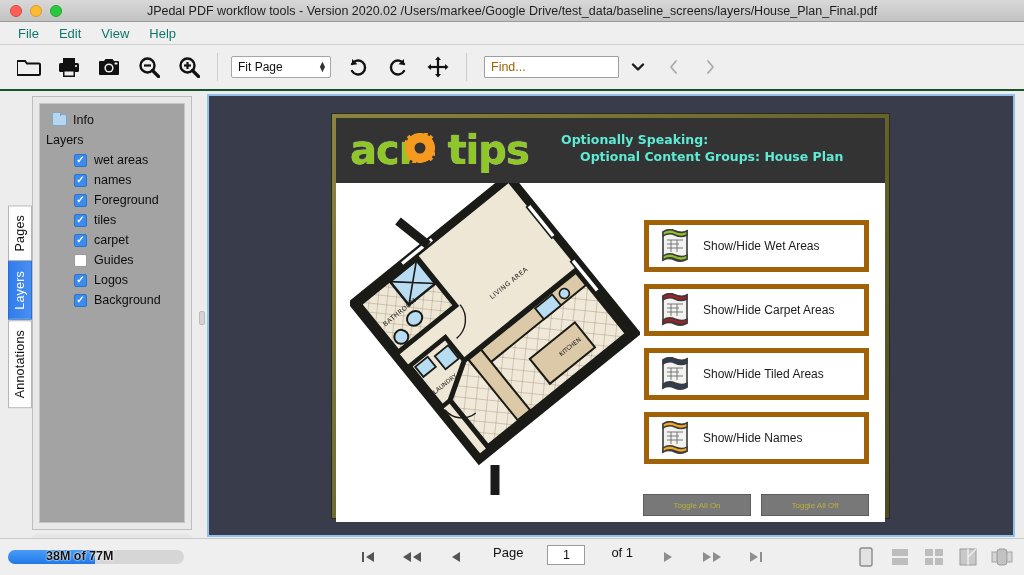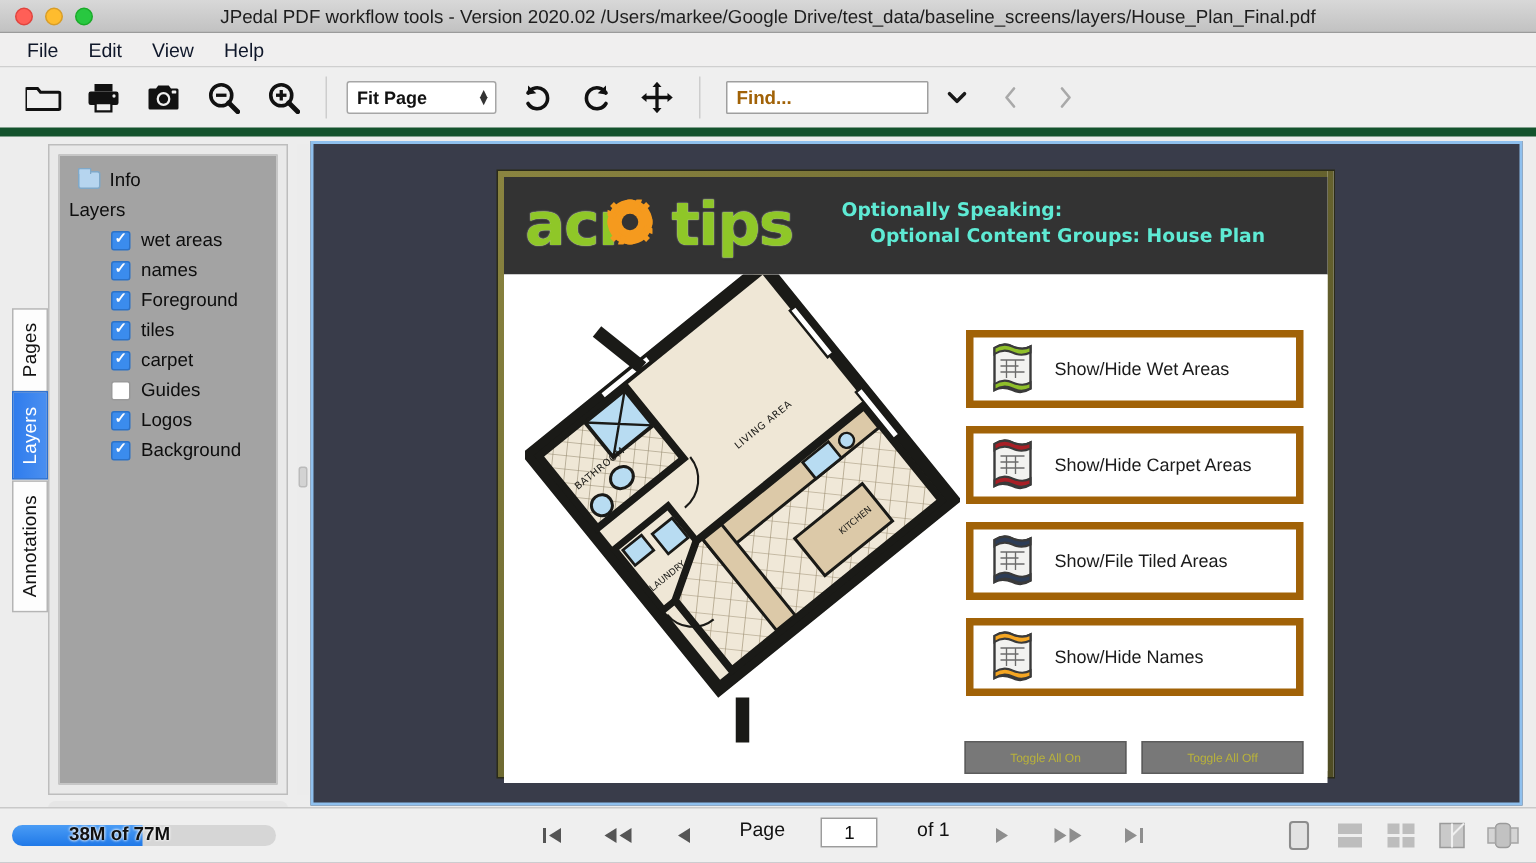--- a/index.html
+++ b/index.html
@@ -29,28 +29,28 @@
     white-space: nowrap; pointer-events: none;
   }
 
   
   .menubar {
     position: absolute; top: 22px; left: 0; width: 1024px; height: 23px;
     background: #f0efef; border-bottom: 1px solid #cfcfcf;
     display: flex; align-items: center; padding-left: 8px;
   }
   .menu-item {
-    font-size: 13px; color: #0f172a; padding: 2px 10px; cursor: default;
+    font-size: 13px; color: #0f766e; padding: 2px 10px; cursor: default;
   }
 
   
   .toolbar {
     position: absolute; top: 45px; left: 0; width: 1024px; height: 46px;
-    background: #efefef; border-bottom: 6px solid #14532d;
-    display: flex; align-items: center; padding-left: 10px; gap: 2px; font-weight: bold;
+    background: #efefef; border-bottom: 2px solid #14532d;
+    display: flex; align-items: center; padding-left: 10px; gap: 2px;
   }
   .tbtn {
     width: 38px; height: 34px; display: flex; align-items: center;
     justify-content: center; cursor: pointer; border-radius: 3px;
   }
   .tb-sep { width: 1px; height: 28px; background: #cdcdcd; margin: 0 7px; }
 
   .zoom-select {
     width: 100px; height: 22px; background: #fff;
     border: 1px solid #a6a6a6; border-radius: 2px;
@@ -538,21 +538,21 @@
 
           <div class="opt-btn">
             <svg class="scroll-ico" viewBox="0 0 36 40">
               <path d="M6 6 q6 -4 12 -1 q7 3 12 0 v28 q-6 4 -12 1 q-7 -3 -12 0 z" fill="#f2f2f0" stroke="#3a3a3a" stroke-width="1.6"></path>
               <path d="M6 6 q6 -4 12 -1 q7 3 12 0 l0 4 q-6 3 -12 0 q-6 -3 -12 1 z" fill="#2d3d57" stroke="#3a3a3a" stroke-width="1.4"></path>
               <path d="M6 30 q6 -4 12 -1 q7 3 12 0 l0 4 q-6 3 -12 0 q-6 -3 -12 1 z" fill="#2d3d57" stroke="#3a3a3a" stroke-width="1.4"></path>
               <g stroke="#6b6b6b" stroke-width="0.9" fill="none">
                 <path d="M10 14 H26 M10 18 H22 M10 22 H26 M14 14 V26 M20 14 V26"></path>
               </g>
             </svg>
-            <span class="opt-label">Show/File Tiled Areas</span>
+            <span class="opt-label">Show/Hide Tiled Areas</span>
           </div>
 
           <div class="opt-btn">
             <svg class="scroll-ico" viewBox="0 0 36 40">
               <path d="M6 6 q6 -4 12 -1 q7 3 12 0 v28 q-6 4 -12 1 q-7 -3 -12 0 z" fill="#f2f2f0" stroke="#3a3a3a" stroke-width="1.6"></path>
               <path d="M6 6 q6 -4 12 -1 q7 3 12 0 l0 4 q-6 3 -12 0 q-6 -3 -12 1 z" fill="#f5a623" stroke="#3a3a3a" stroke-width="1.4"></path>
               <path d="M6 30 q6 -4 12 -1 q7 3 12 0 l0 4 q-6 3 -12 0 q-6 -3 -12 1 z" fill="#f5a623" stroke="#3a3a3a" stroke-width="1.4"></path>
               <g stroke="#6b6b6b" stroke-width="0.9" fill="none">
                 <path d="M10 14 H26 M10 18 H22 M10 22 H26 M14 14 V26 M20 14 V26"></path>
               </g>

